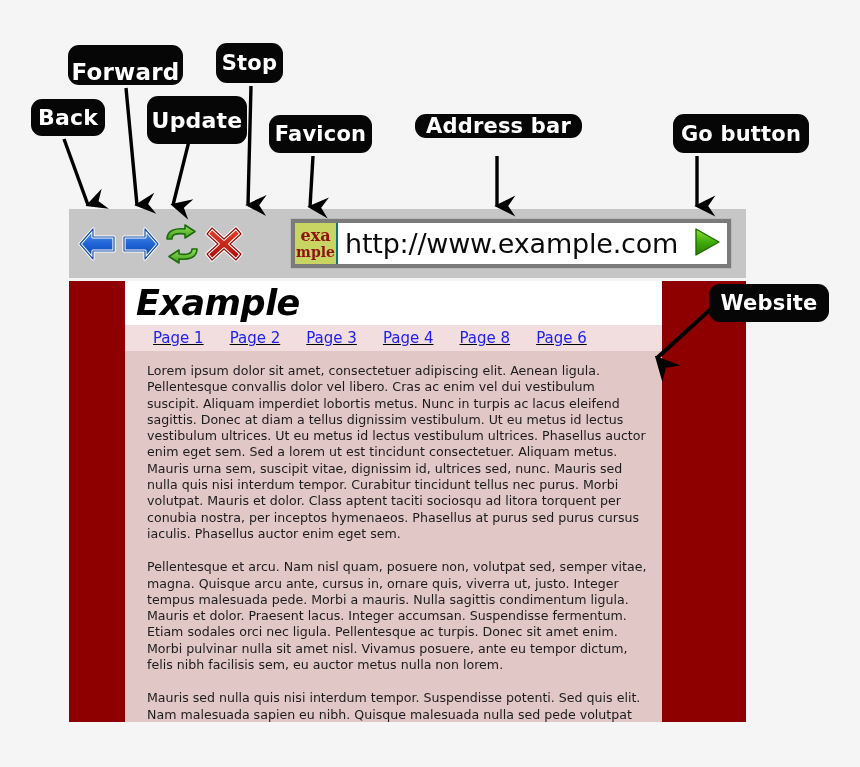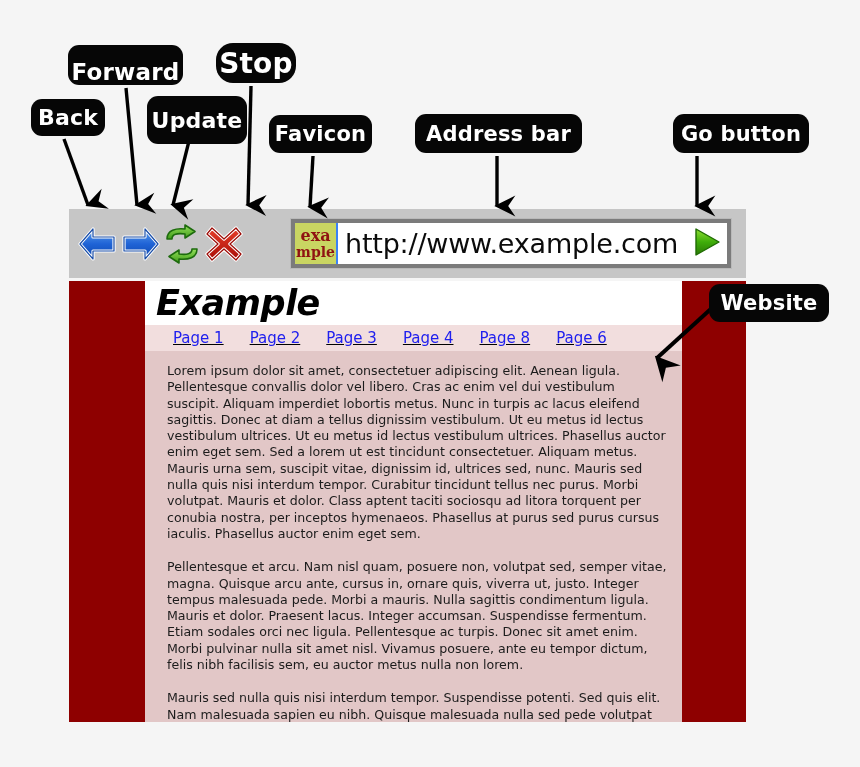--- a/index.html
+++ b/index.html
@@ -60,21 +60,21 @@
     width:440px;height:49px;
     background:#ffffff;
     border:4px solid #7b7b7b;
     box-sizing:border-box;
     display:flex;align-items:stretch;
     box-shadow:0 0 0 1px #b9b9b9;
   }
   #favicon{
     width:41px;flex:0 0 41px;
     background:#c9d562;
-    border-right:2px solid #3b82f6;
+    border-right:2px solid #0f766e;
     position:relative;
     display:flex;flex-direction:column;
     align-items:center;justify-content:center;
     font-family:"DejaVu Serif","Liberation Serif",serif;
     color:#8f1212;
     line-height:1;
     overflow:hidden;
     cursor:pointer;
   }
   #favicon .fav-top{font-size:16px;font-weight:bold;margin-bottom:1px;}
@@ -103,21 +103,21 @@
   #site{
     position:absolute;
     left:69px;top:281px;
     width:677px;height:441px;
     background:#8e0000;
     overflow:hidden;
     z-index:10;
   }
   #page{
     position:absolute;
-    left:76px;top:0;
+    left:56px;top:0;
     width:537px;height:441px;
     background:#e2c7c7;
     overflow:hidden;
   }
   #pagehead{
     background:#ffffff;
     height:44px;
     display:flex;align-items:center;
     padding-left:11px;
     box-sizing:border-box;
@@ -168,29 +168,29 @@
   </div>
 
   <div class="callout" style="left:68px;top:45px;width:115px;height:40px;font-size:23px;align-items:flex-end;">
     <span>Forward</span>
   </div>
 
   <div class="callout" style="left:147px;top:96px;width:100px;height:48px;font-size:22px;">
     <span>Update</span>
   </div>
 
-  <div class="callout" style="left:216px;top:43px;width:80px;height:40px;font-size:28px;border-radius:17px;">
+  <div class="callout" style="left:216px;top:43px;width:67px;height:40px;font-size:21px;">
     <span>Stop</span>
   </div>
 
   <div class="callout" style="left:269px;top:115px;width:103px;height:38px;font-size:21px;">
     <span>Favicon</span>
   </div>
 
-  <div class="callout" style="left:415px;top:114px;width:167px;height:39px;font-size:21px;">
+  <div class="callout" style="left:415px;top:114px;width:167px;height:24px;font-size:21px;">
     <span>Address bar</span>
   </div>
 
   <div class="callout" style="left:625px;top:114px;width:136px;height:39px;font-size:21px;margin-left:48px;">
     <span>Go button</span>
   </div>
 
   <div class="callout" style="left:709px;top:284px;width:120px;height:38px;font-size:21px;">
     <span>Website</span>
   </div>

